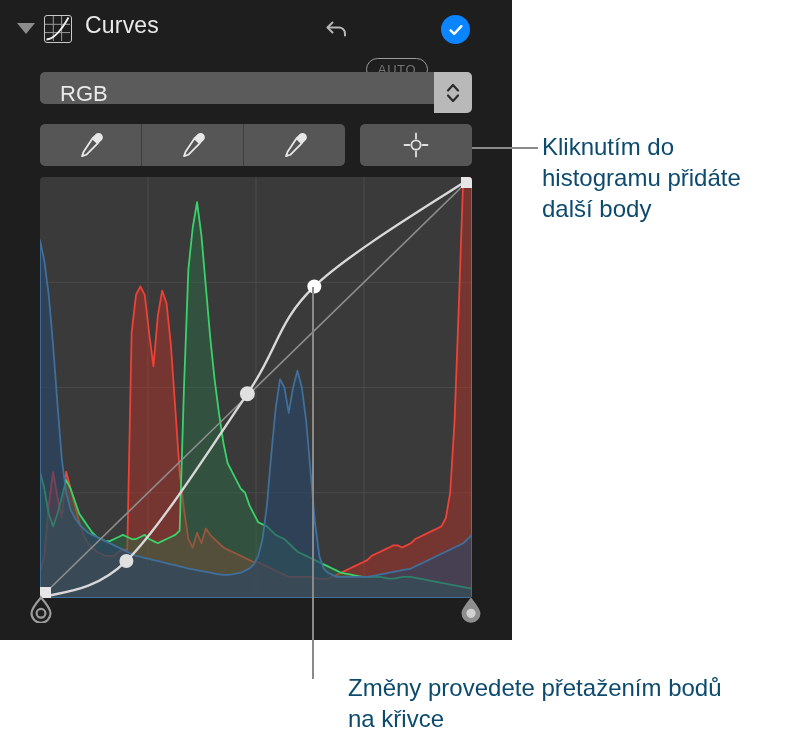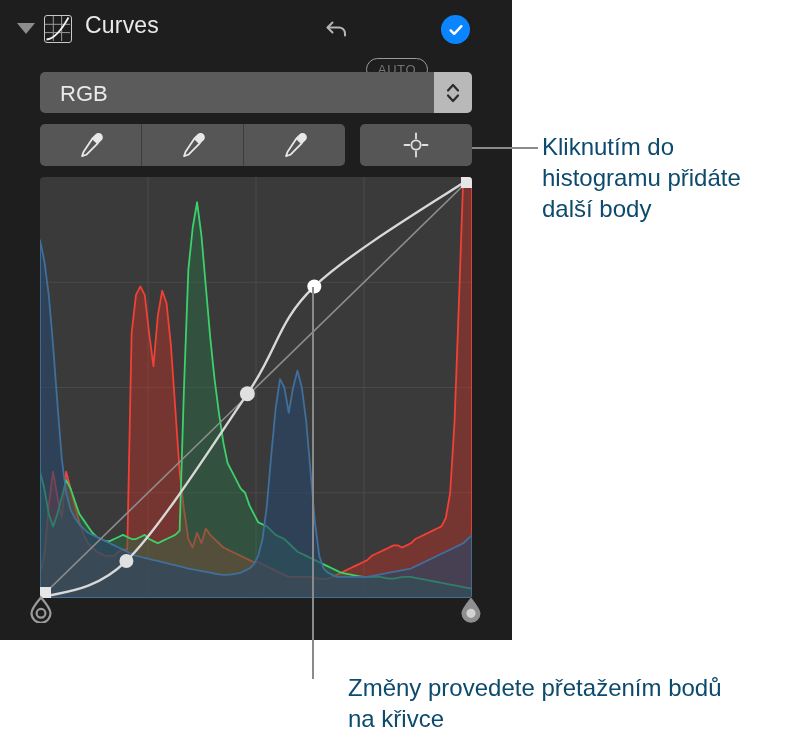--- a/index.html
+++ b/index.html
@@ -46,21 +46,21 @@
     margin-top:40px;
   }
   #enable-toggle{
     position:absolute;left:441px;top:15px;width:29px;height:29px;
     border-radius:50%;background:#0a84ff;
     display:flex;align-items:center;justify-content:center;
     cursor:pointer;
   }
   
   #channel-select{
-    position:absolute;left:40px;top:72px;width:432px;height:41px;
+    position:absolute;left:40px;top:72px;width:432px;height:32px;
     background:#5b5b5b;border-radius:5px;cursor:pointer;
   }
   #channel-value{
     position:absolute;left:20px;top:9px;font-size:22px;color:#eaeaea;
   }
   #channel-stepper{
     position:absolute;right:0;top:0;width:38px;height:41px;
     background:#b9b9b9;border-radius:0 5px 5px 0;
     display:flex;align-items:center;justify-content:center;
     cursor:pointer;

